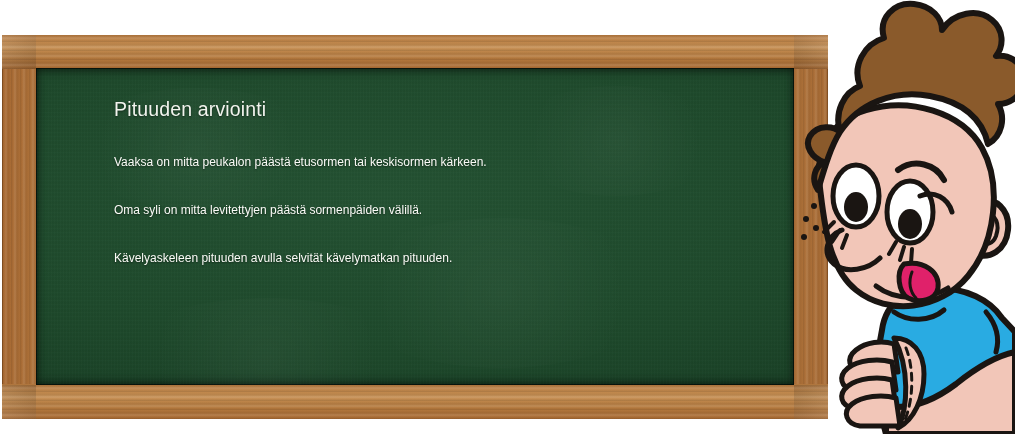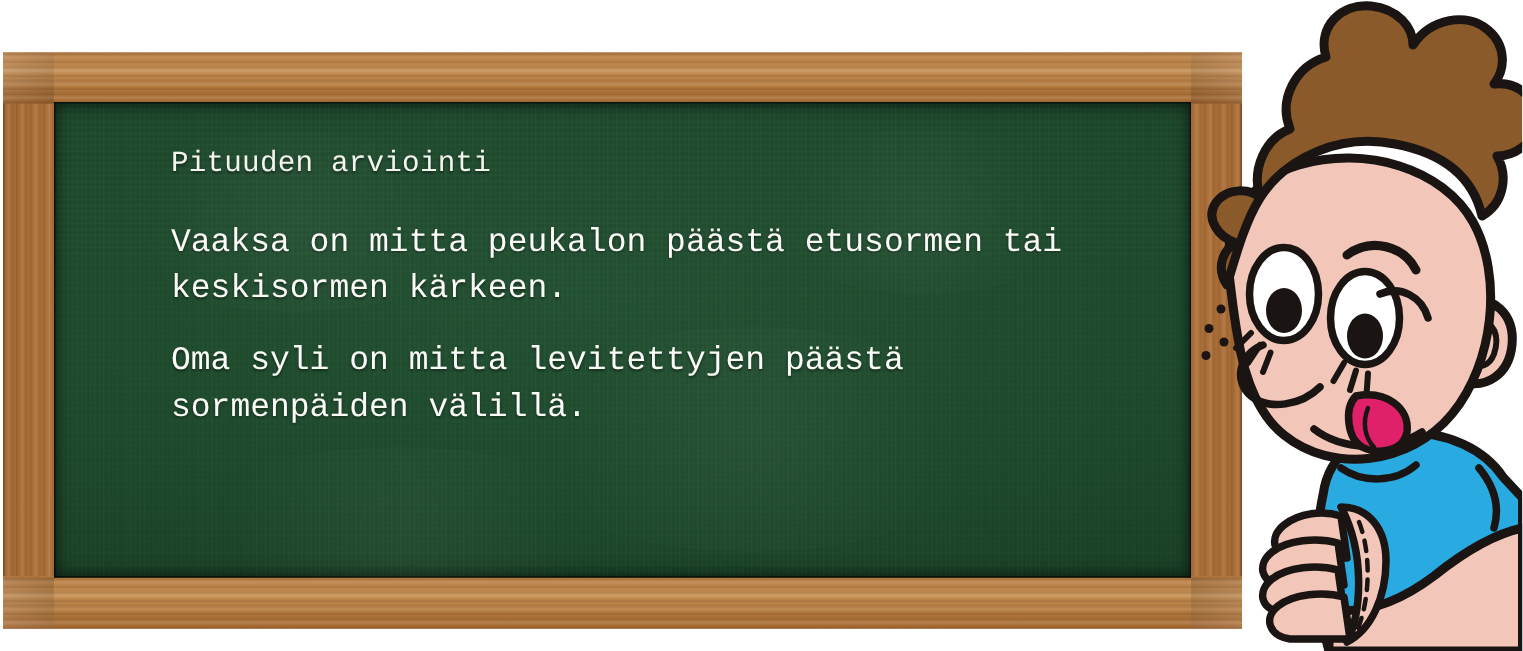--- a/index.html
+++ b/index.html
@@ -95,21 +95,20 @@
         rgba(0,0,0,0.026) 2px,
         rgba(255,255,255,0.000) 4px
       ),
       radial-gradient(ellipse 120% 95% at 46% 40%, #245233 0%, #1e4a2c 48%, #163a22 100%);
     box-shadow:
       inset 0 0 0 1px rgba(0,0,0,0.55),
       inset 0 3px 9px rgba(0,0,0,0.45),
       inset 0 -3px 10px rgba(0,0,0,0.40);
     padding: 30px 48px 24px 78px;
     overflow: hidden;
-    font-family: Liberation Mono, monospace;
   }
 
   .chalk-smudge {
     position: absolute;
     border-radius: 50%;
     pointer-events: none;
     background: radial-gradient(circle, rgba(255,255,255,0.035), rgba(255,255,255,0) 70%);
   }
   .sm1 { left: 30px;  top: 20px;  width: 260px; height: 120px; }
   .sm2 { left: 300px; top: 150px; width: 330px; height: 150px; }
@@ -122,21 +121,21 @@
     font-size: 19.5px;
     font-weight: 400;
     letter-spacing: 0.15px;
     margin: 0 0 26px 0;
     text-shadow: 0 1px 2px rgba(0,0,0,0.45);
   }
 
   .board-p {
     position: relative;
     color: #fbfbf7;
-    font-size: 22px;
+    font-size: 12px;
     line-height: 31px;
     margin: 0 0 17px 0;
     max-width: 625px;
     text-shadow: 0 1px 2px rgba(0,0,0,0.45);
   }
   .board-p:last-child { margin-bottom: 0; }
 
   
   .boy {
     position: absolute;
@@ -165,20 +164,21 @@
       <div class="chalk-smudge sm2"></div>
       <div class="chalk-smudge sm3"></div>
       <div class="chalk-smudge sm4"></div>
 
       <h1 class="board-title">Pituuden arviointi</h1>
 
       <p class="board-p">Vaaksa on mitta peukalon päästä etusormen tai keskisormen kärkeen.</p>
 
       <p class="board-p">Oma syli on mitta levitettyjen päästä sormenpäiden välillä.</p>
 
+      <p class="board-p">Kävelyaskeleen pituuden avulla selvität kävelymatkan pituuden.</p>
     </div>
   </div>
 
   <div class="boy">
     <svg width="225" height="434" viewBox="0 0 225 434" xmlns="http://www.w3.org/2000/svg">
       <g fill="none" stroke="#1a1512" stroke-width="6" stroke-linejoin="round" stroke-linecap="round">
 
         <path d="M92 330
                  C 96 300, 120 288, 146 288
                  C 176 288, 200 300, 212 318

